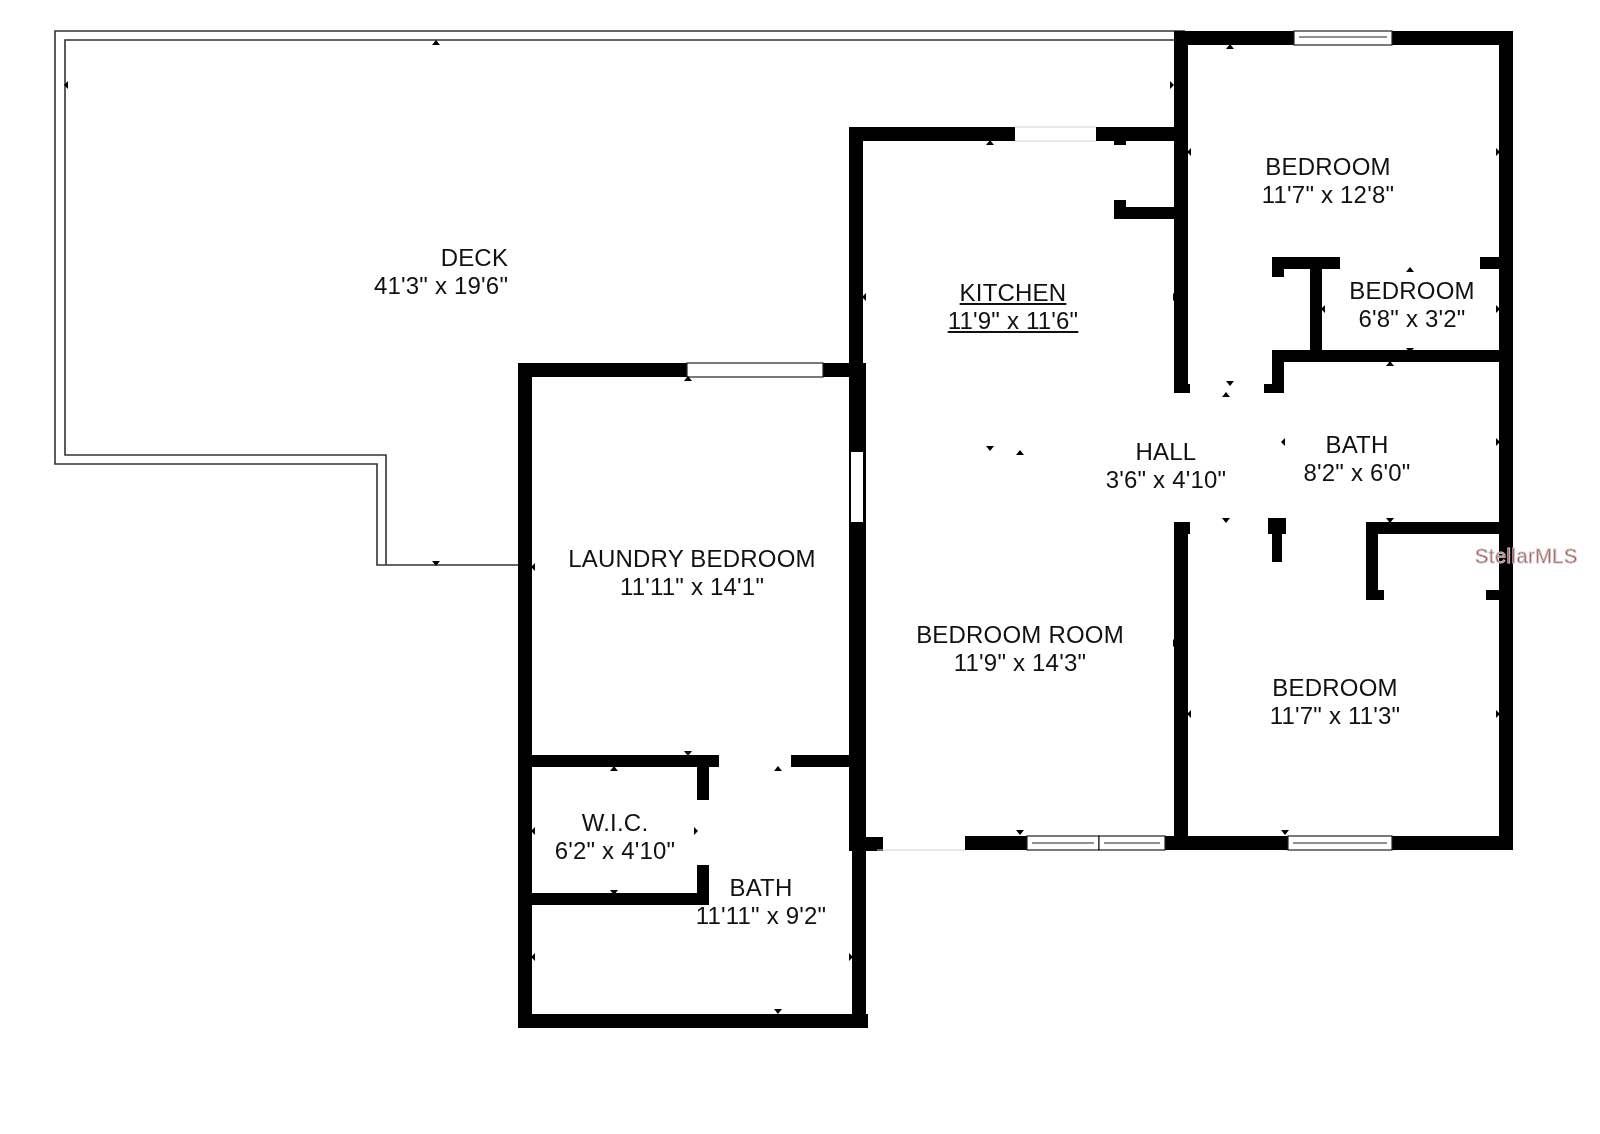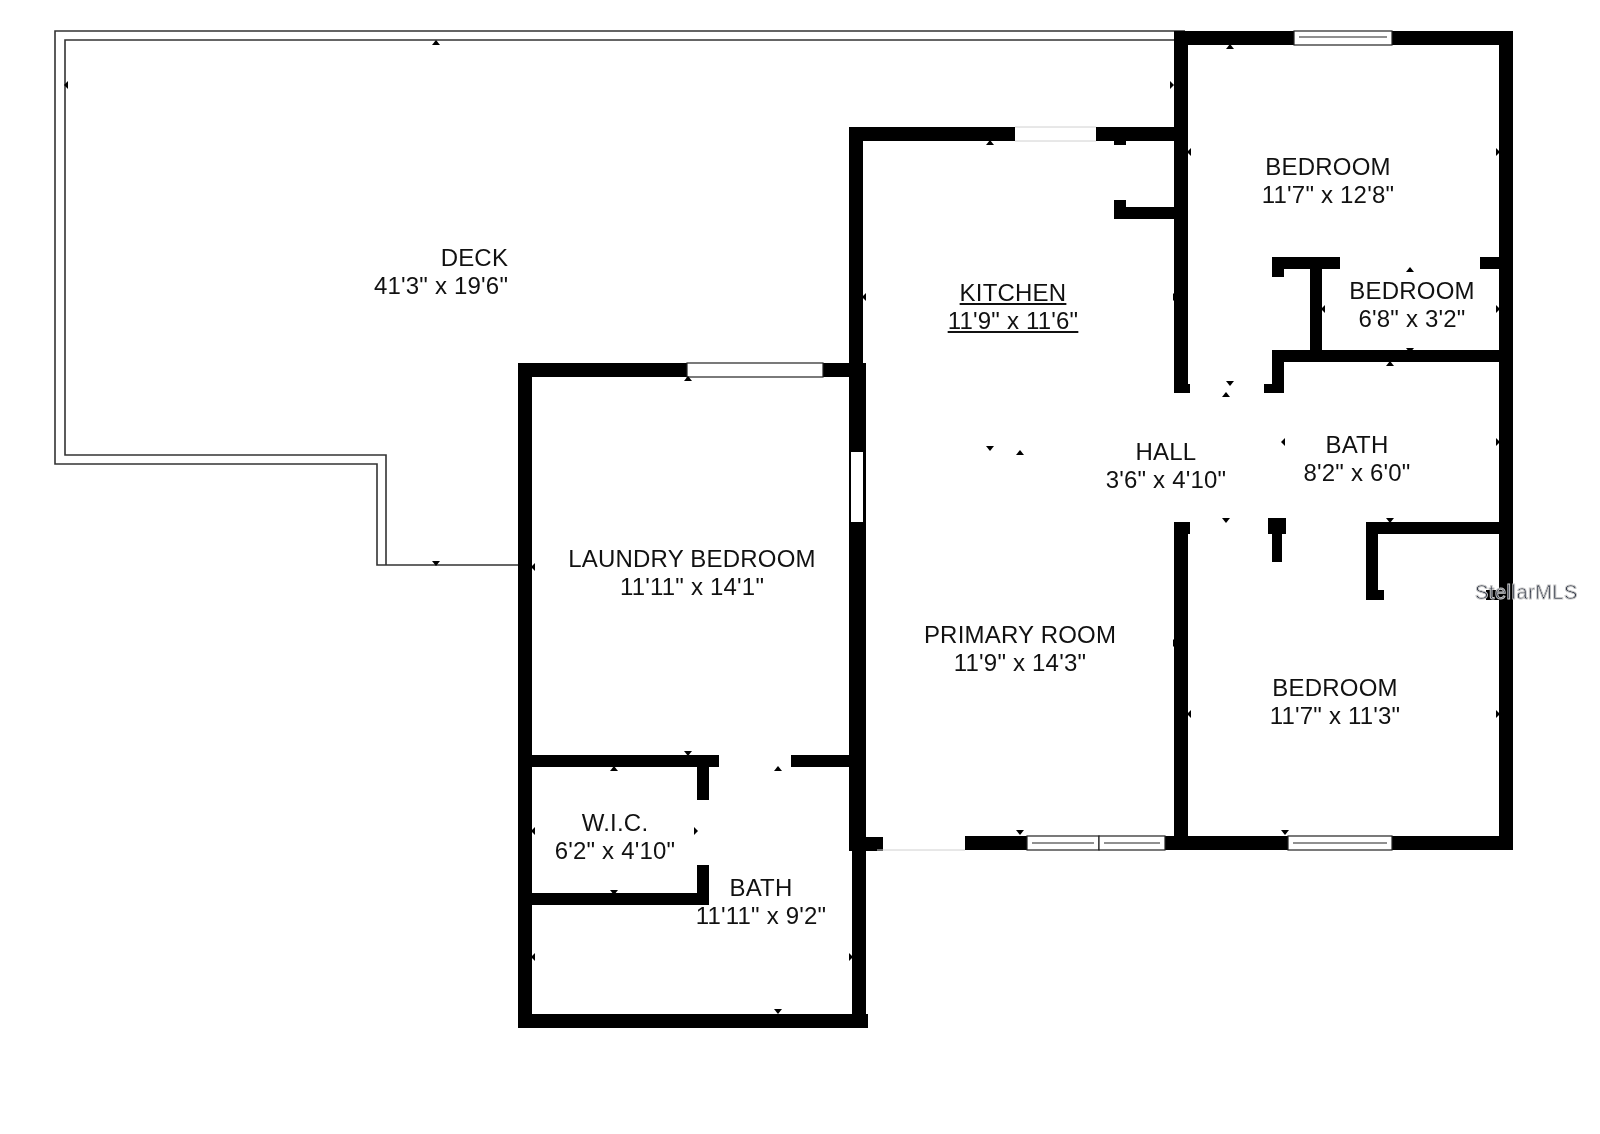--- a/index.html
+++ b/index.html
@@ -12,21 +12,21 @@
     .win-frame { fill: #fff; stroke: #222; stroke-width: 1.2; }
     .win-line { stroke: #222; stroke-width: 1.2; }
     .arrow { fill: #000; }
     .room-label {
       position: absolute; transform: translate(-50%, 0);
       text-align: center; color: #111; font-size: 24px; line-height: 28px;
       white-space: nowrap; letter-spacing: 0.2px;
     }
     .watermark {
       position: absolute; left: 1475px; top: 545px; font-size: 20px;
-      color: #0f172a; -webkit-text-stroke: 1px #c8c8c8; letter-spacing: 0.5px; margin-top: 36px;
+      color: #b91c1c; -webkit-text-stroke: 1px #c8c8c8; letter-spacing: 0.5px;
     }
   </style>
 </head>
 <body>
 
 <svg id="plan" viewBox="0 0 1600 1134" xmlns="http://www.w3.org/2000/svg">
 
   <g>
     <polyline class="deck-line" points="1185,31 55,31 55,464 377,464 377,565 520,565"></polyline>
     <polyline class="deck-line" points="1185,40 65,40 65,455 386,455 386,565"></polyline>
@@ -181,21 +181,21 @@
 </div>
 <div class="room-label" style="left:1357px; top:431px;">
   <div>BATH</div>
   <div>8'2" x 6'0"</div>
 </div>
 <div class="room-label" style="left:692px; top:545px;">
   <div>LAUNDRY BEDROOM</div>
   <div>11'11" x 14'1"</div>
 </div>
 <div class="room-label" style="left:1020px; top:621px;">
-  <div>PRIMARY ROOM</div>
+  <div>BEDROOM ROOM</div>
   <div>11'9" x 14'3"</div>
 </div>
 <div class="room-label" style="left:1335px; top:674px;">
   <div>BEDROOM</div>
   <div>11'7" x 11'3"</div>
 </div>
 <div class="room-label" style="left:615px; top:809px;text-align:center;">
   <div>W.I.C.</div>
   <div>6'2" x 4'10"</div>
 </div>

